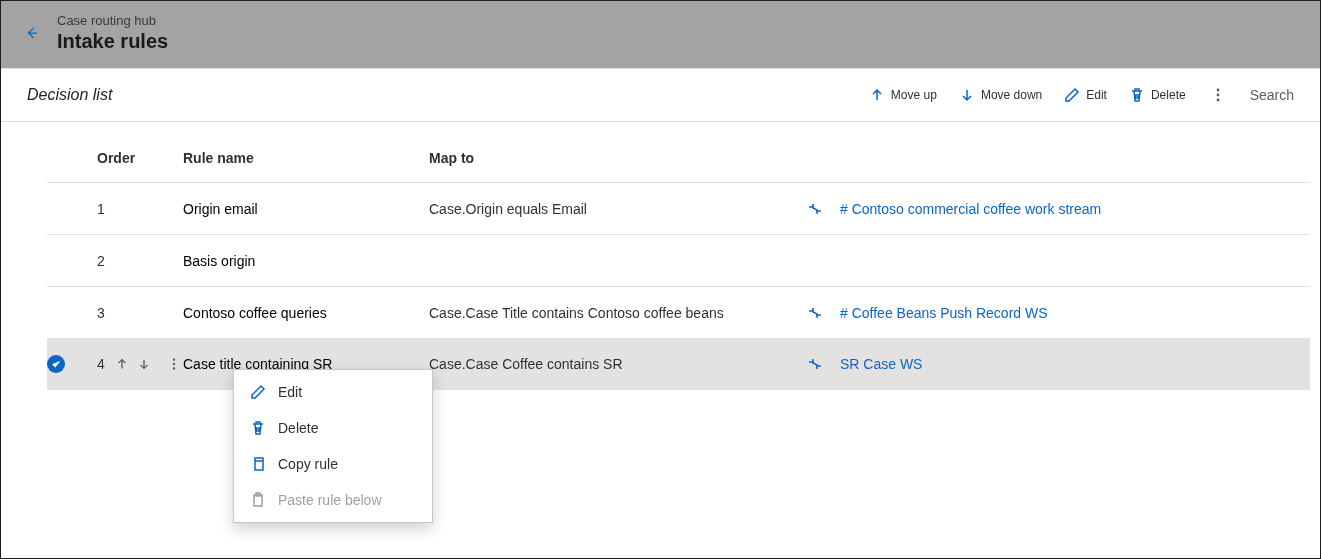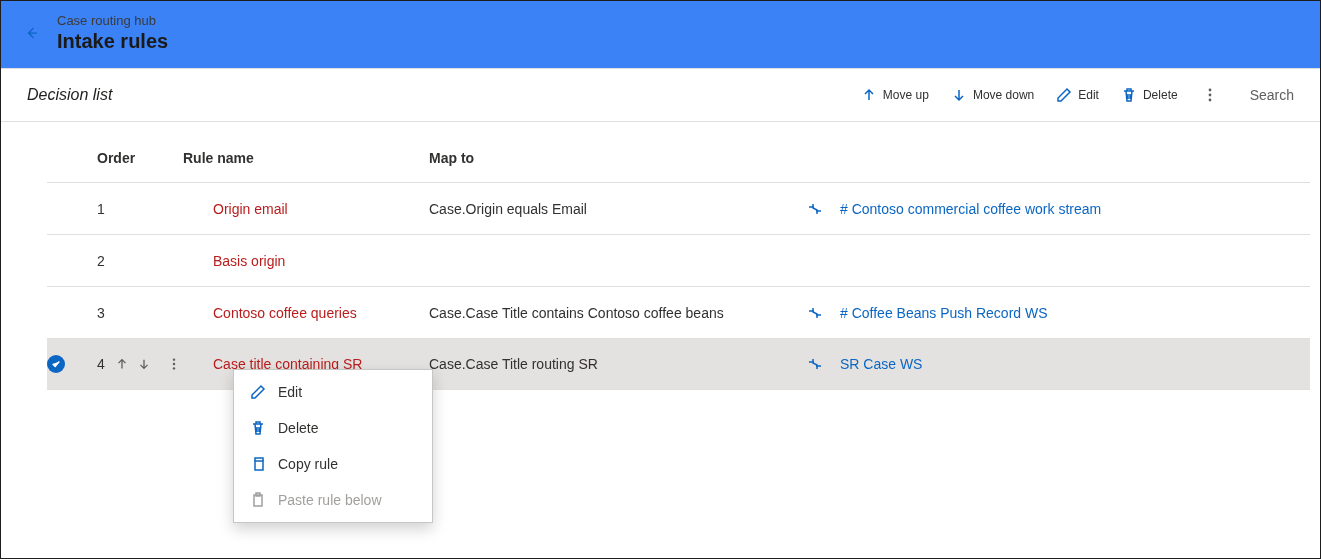--- a/index.html
+++ b/index.html
@@ -10,21 +10,21 @@
     color: #323130;
     background: #fff;
     width: 1321px;
     height: 559px;
     border: 1px solid #1d1d1d;
     position: relative;
   }
 
   
   .header {
-    background: #3b82f6;
+    background: #a3a3a3;
     border-bottom: 1px solid #e1dfdd;
     padding: 12px 20px 14px 20px;
     display: flex;
     align-items: flex-start;
     gap: 16px;
   }
   .back-btn {
     color: #0b66c3;
     margin-top: 10px;
     width: 20px;
@@ -71,21 +71,21 @@
   }
   .cmd svg.ic { width: 16px; height: 16px; }
   .cmd .up, .cmd .down { color: #0b66c3; }
   .vkebab {
     width: 24px; height: 24px;
     display:inline-flex; align-items:center; justify-content:center;
     cursor:pointer;
   }
   .search {
     display:inline-flex; align-items:center; gap:8px;
-    color:#605e5c; margin-left: 10px; cursor:pointer;
+    color:#605e5c; margin-left: 2px; cursor:pointer;
   }
 
   
   .table {
     padding: 8px 10px 0 46px;
   }
   .thead, .trow {
     display: grid;
     grid-template-columns: 50px 86px 246px 360px 520px;
     align-items: center;
@@ -110,23 +110,22 @@
     width:18px;height:18px;border-radius:50%;
     background:#0b66c3;display:flex;align-items:center;justify-content:center;
   }
   .sel-circle svg{width:10px;height:10px;fill:#fff;}
   .order-cell {
     display:flex; align-items:center; gap:10px; color:#323130;
   }
   .order-cell .row-arrows { display:flex; gap:8px; color:#605e5c;}
   .row-kebab { width:20px; display:flex; justify-content:center; margin-left:4px; }
   .link {
-    color:#b91c1c;
+    color:#000000;
     cursor:pointer;
-    margin-left:30px;
   }
   .condition { color:#323130; }
   .mapto {
     display:flex; align-items:center; gap:17px;
     color:#0b66c3;
     padding-left: 18px;
   }
   .mapto-icon { width:16px; height:16px; color:#0b66c3; }
 
   
@@ -286,21 +285,21 @@
       </span>
       <span class="row-kebab">
         <svg viewBox="0 0 16 16" width="14" height="14" style="fill:#605e5c;stroke:none;">
             <circle cx="8" cy="3" r="1.4"></circle>
             <circle cx="8" cy="8" r="1.4"></circle>
             <circle cx="8" cy="13" r="1.4"></circle>
           </svg>
       </span>
     </div>
     <div><span class="link">Case title containing SR</span></div>
-    <div class="condition">Case.Case Title routing SR</div>
+    <div class="condition">Case.Case Coffee contains SR</div>
     <div class="mapto">
       <svg class="mapto-icon" viewBox="0 0 16 16">
           <path d="M2 6h5M9 10h5M6 3v4l4 2v4"></path>
         </svg>
       <span>SR Case WS</span>
     </div>
   </div>
 </div>
 
 <div class="ctxmenu">

